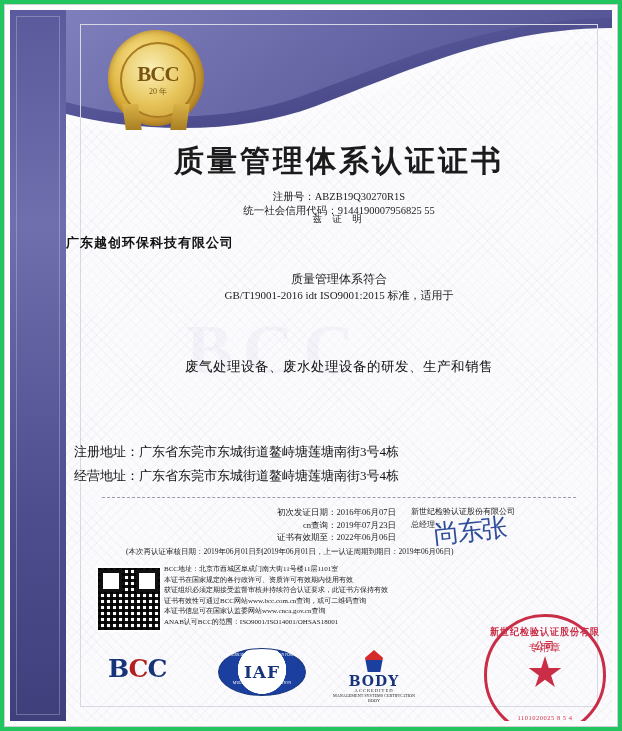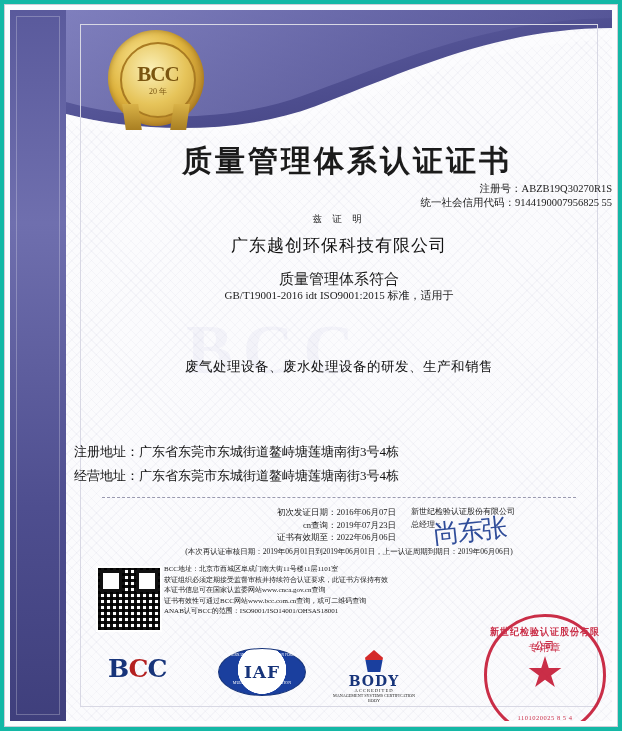--- a/index.html
+++ b/index.html
@@ -10,21 +10,21 @@
   body {
     width: 622px;
     height: 731px;
     font-family: "Liberation Serif", serif;
     overflow: hidden;
   }
   #certificate {
     position: relative;
     width: 622px;
     height: 731px;
-    background: #14b8a6;
+    background: #22c55e;
     overflow: hidden;
   }
   
   .page-border {
     position: absolute;
     left: 4px;
     top: 4px;
     right: 4px;
     bottom: 4px;
     border: 1px solid #cfcfd8;
@@ -143,62 +143,60 @@
     position: absolute;
     top: 131px;
     left: 0;
     width: 100%;
     text-align: center;
     font-size: 30px;
     font-weight: bold;
     letter-spacing: 3px;
     color: #1b1b1b;
     font-family: "DejaVu Serif", serif;
-    padding-left: 8px;
   }
   .reg-lines {
     position: absolute;
-    top: 172px;
-    left: 0;
-    width: 100%;
-    text-align: right;
+    top: 180px;
+    left: 0;
+    width: 100%;
+    text-align: center;
     font-size: 10.5px;
     color: #1b1b1b;
     line-height: 14px;
   }
   .grant-word {
     position: absolute;
     top: 203px;
     left: 0;
     width: 100%;
     text-align: center;
     font-size: 9.5px;
     color: #1b1b1b;
     letter-spacing: 4px;
   }
   .company {
     position: absolute;
     top: 224px;
     left: 0;
     width: 100%;
-    text-align: center;
-    font-size: 17px;
-    font-weight: normal;
+    font-size: 13px;
+    font-weight: bold;
     letter-spacing: 1px;
     color: #111;
   }
   .std-block {
     position: absolute;
     top: 262px;
     left: 0;
     width: 100%;
     text-align: center;
     color: #1b1b1b;
   }
-  .std-block .l1 { font-size: 15px; line-height: 15px; }
+  .std-block .l1 { font-size: 12px; line-height: 15px; }
   .std-block .l2 { font-size: 11px; line-height: 16px; }
   .scope {
     position: absolute;
     top: 348px;
     left: 0;
     width: 100%;
     text-align: center;
     font-size: 13.5px;
     color: #111;
     letter-spacing: 0.5px;
@@ -237,21 +235,20 @@
     width: 200px;
     font-size: 8px;
     line-height: 12.5px;
     color: #1b1b1b;
   }
   .recert-note {
     position: absolute;
     top: 537px;
     left: 60px;
     right: 40px;
-    text-align: center;
     font-size: 7.5px;
     color: #1b1b1b;
   }
   .signature {
     position: absolute;
     top: 500px;
     left: 368px;
     width: 140px;
     height: 48px;
     font-family: "DejaVu Serif", serif;
@@ -525,23 +522,24 @@
       </div>
 
       <div class="signature">尚东张</div>
 
       <div class="recert-note">(本次再认证审核日期：2019年06月01日到2019年06月01日，上一认证周期到期日：2019年06月06日)</div>
 
       <div class="qr"></div>
 
       <div class="fineprint">
         <div class="row">BCC地址：北京市西城区阜成门南大街11号楼11层1101室</div>
+        <div class="row">本证书在国家规定的各行政许可、资质许可有效期内使用有效</div>
         <div class="row">获证组织必须定期接受监督审核并持续符合认证要求，此证书方保持有效</div>
+        <div class="row">证书有效性可通过BCC网站www.bcc.com.cn查询，或可二维码查询</div>
         <div class="row">本证书信息可在国家认监委网站www.cnca.gov.cn查询</div>
-        <div class="row">证书有效性可通过BCC网站www.bcc.com.cn查询，或可二维码查询</div>
         <div class="row">ANAB认可BCC的范围：ISO9001/ISO14001/OHSAS18001</div>
       </div>
 
       <div class="logos">
         <div class="logo-bcc"><span>B</span><span class="c2">C</span><span>C</span></div>
 
         <div class="logo-iaf">
           <div class="sup">INTERNATIONAL ACCREDITATION FORUM</div>
           <div class="txt">IAF</div>
           <div class="sub">MULTILATERAL RECOGNITION ARRANGEMENT</div>

